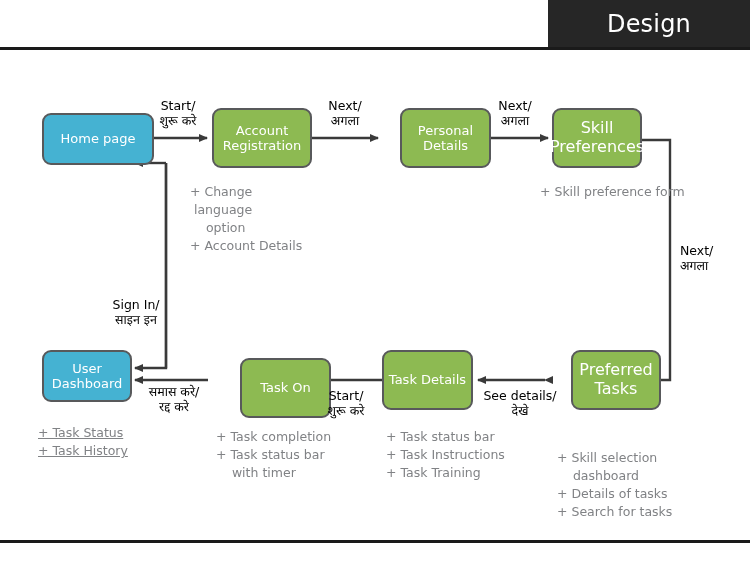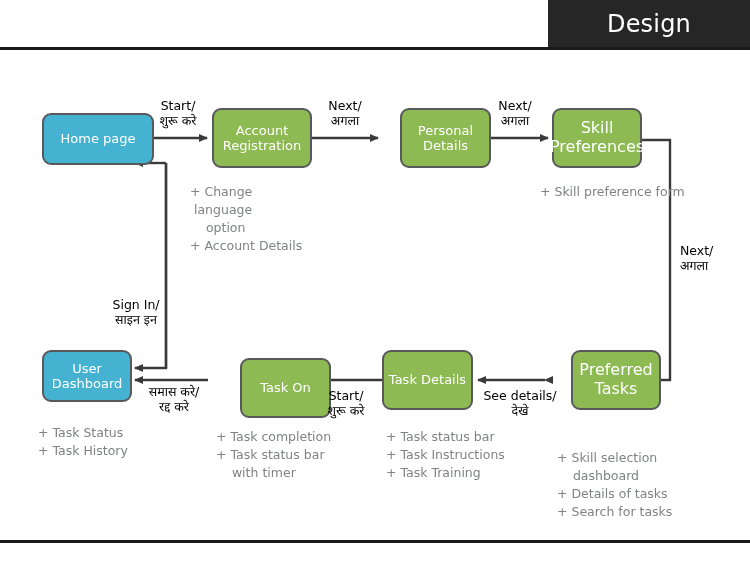--- a/index.html
+++ b/index.html
@@ -130,21 +130,21 @@
 
 
   <div class="bullets" style="left:190px; top:133px;">+ Change
  language
     option
 + Account Details</div>
 
 
   <div class="bullets" style="left:540px; top:133px;">+ Skill preference form</div>
 
-  <div class="bullets" style="left:38px; top:374px;">+ Task Status
+  <div class="bullets" style="left:38px; top:374px;text-decoration:underline;">+ Task Status
 + Task History</div>
 
   <div class="bullets" style="left:216px; top:378px;">+ Task completion
 + Task status bar
     with timer</div>
 
   <div class="bullets" style="left:386px; top:378px;">+ Task status bar
 + Task Instructions
 + Task Training</div>
 

